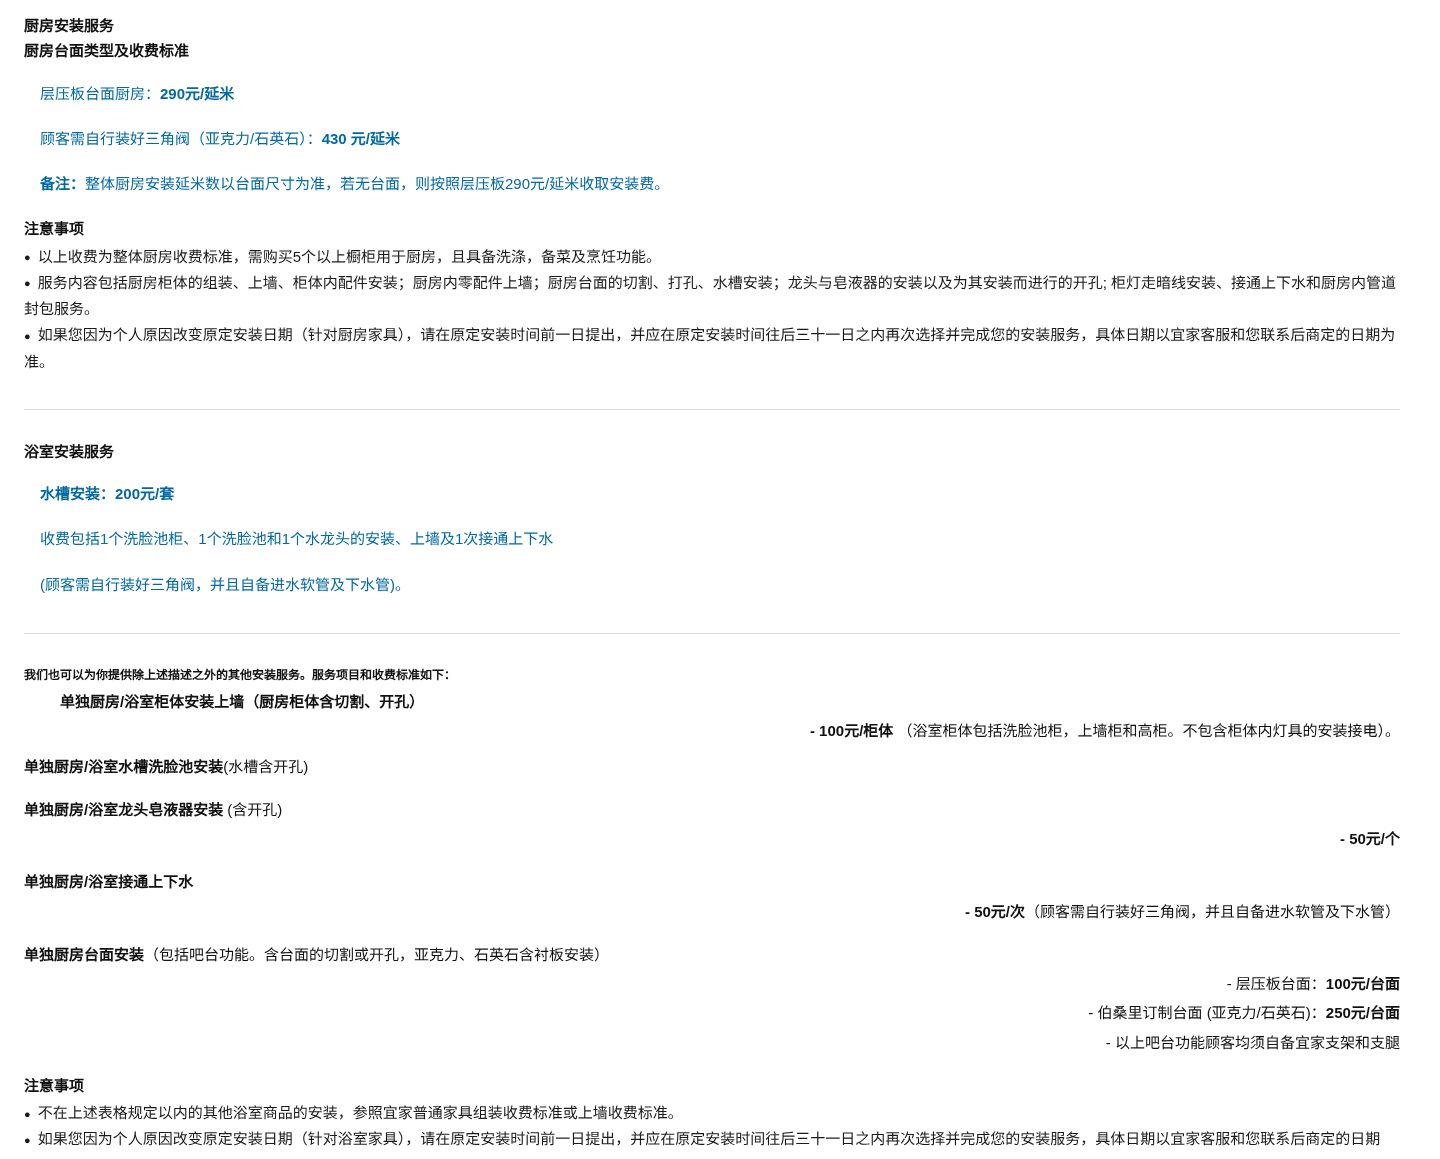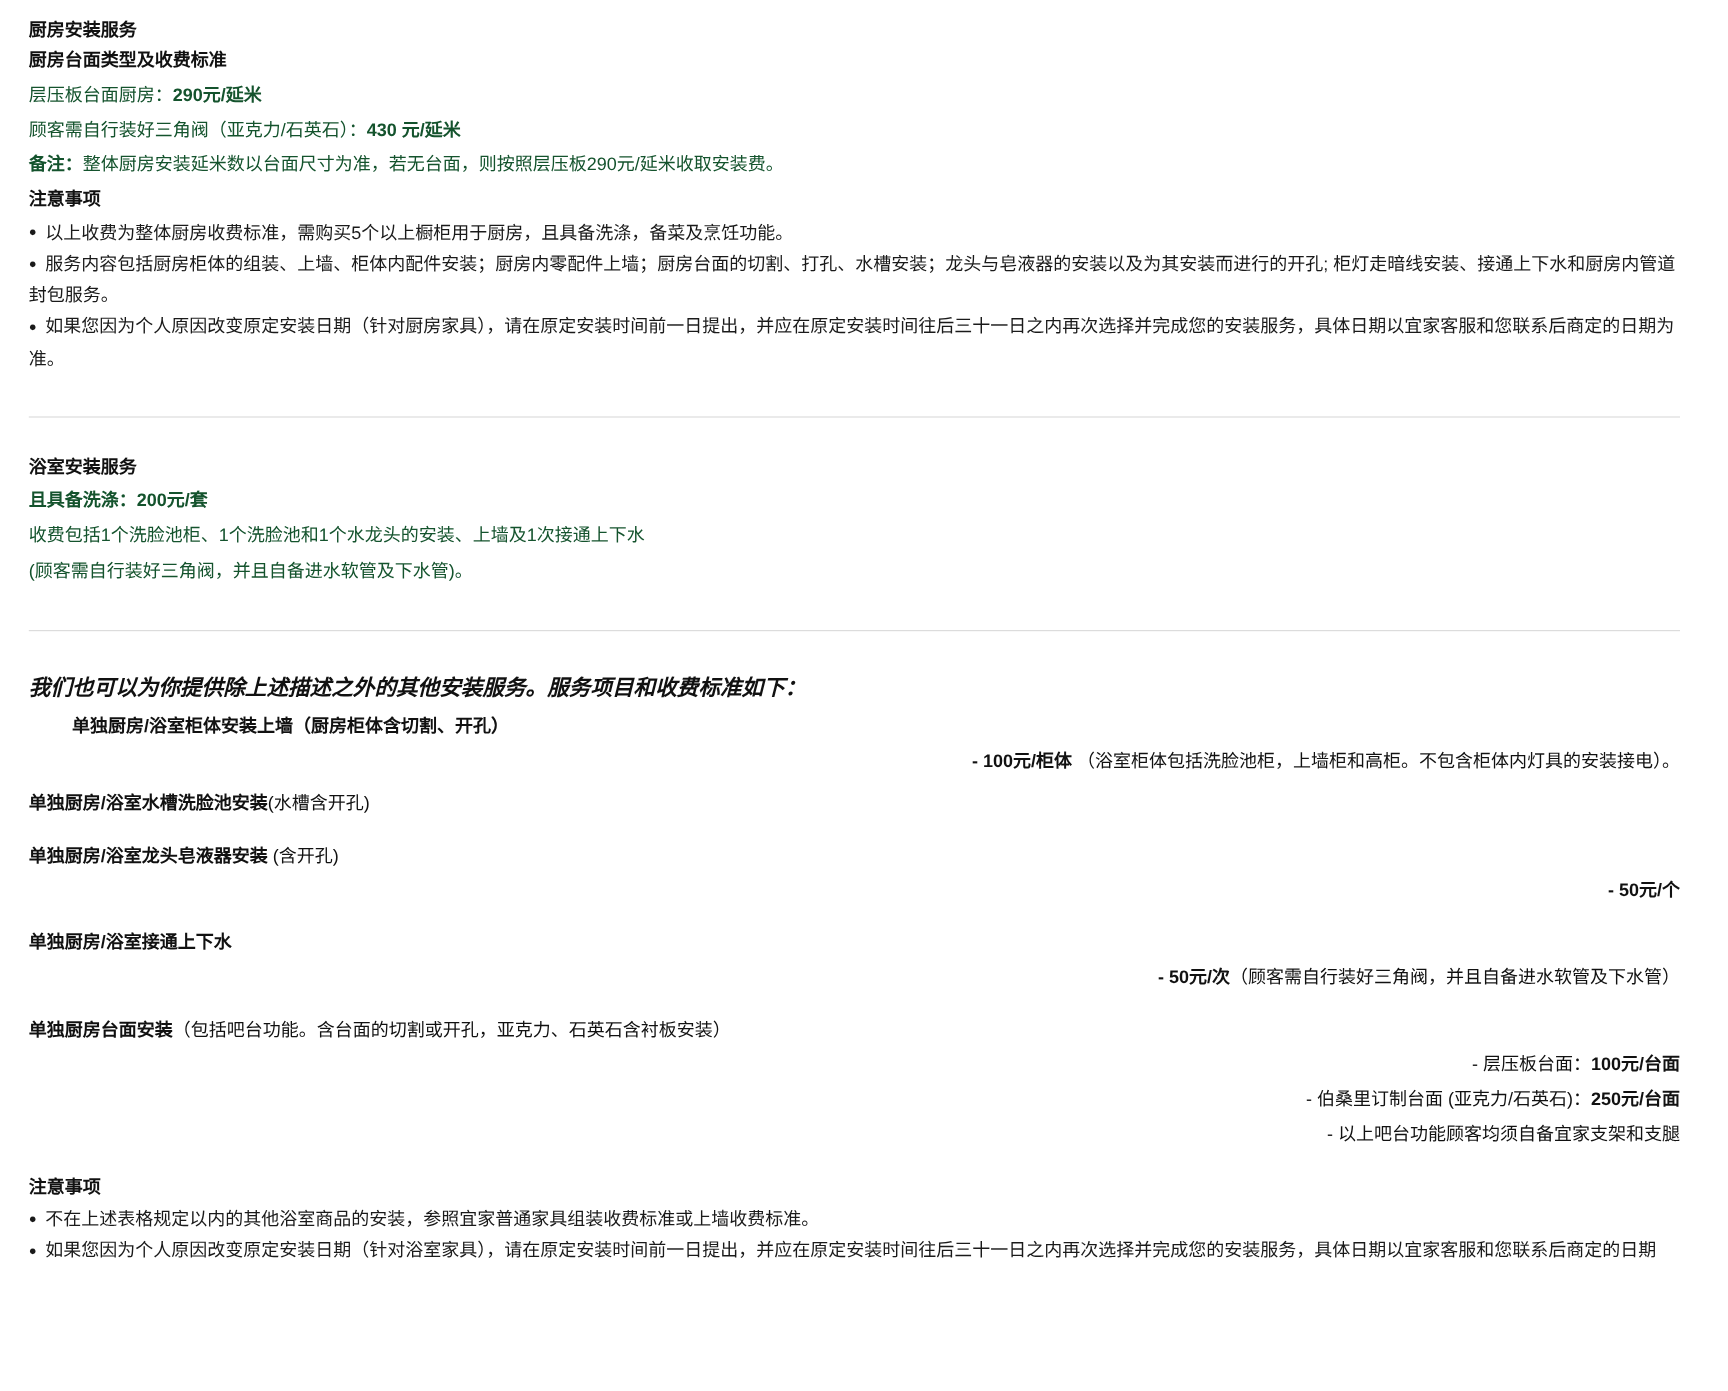--- a/index.html
+++ b/index.html
@@ -25,22 +25,22 @@
   h2.sec-title {
     font-size: 15px;
     font-weight: bold;
     line-height: 1.55;
     margin: 0 0 2px 0;
     color: #111;
   }
   .line {
     font-size: 15px;
     line-height: 1.95;
-    margin: 0;
-    color: #14532d;
+    margin: 16px;
+    color: #0369a1;
   }
   .line.bold {
     font-weight: bold;
   }
   .line b { font-weight: bold; }
   .notes-title {
     font-size: 15px;
     font-weight: bold;
     line-height: 1.95;
     margin: 0;
@@ -86,25 +86,24 @@
     margin: 0;
     text-align: right;
   }
   .item-sub .price {
     font-weight: bold;
   }
   .item-sub .thin {
     font-weight: normal;
   }
   .intro-bold {
-    font-size: 18px;
-    font-weight: bold;
-    line-height: 1.95;
-    margin: 0;
-    font-style: italic;
+    font-size: 12px;
+    font-weight: bold;
+    line-height: 1.95;
+    margin: 0;
   }
 </style>
 </head>
 <body>
 
 <div class="page">
 
   <section class="section">
     <h2 class="sec-title">厨房安装服务</h2>
     <h2 class="sec-title">厨房台面类型及收费标准</h2>
@@ -130,21 +129,21 @@
     <p class="bullet">
       <span class="dot">●</span><span class="btext">如果您因为个人原因改变原定安装日期（针对厨房家具），请在原定安装时间前一日提出，并应在原定安装时间往后三十一日之内再次选择并完成您的安装服务，具体日期以宜家客服和您联系后商定的日期为准。</span>
     </p>
   </section>
 
   <hr class="divider">
 
   <section class="section">
     <h2 class="sec-title">浴室安装服务</h2>
     <p class="line bold">
-      <span>且具备洗涤：</span><span>200元/套</span>
+      <span>水槽安装：</span><span>200元/套</span>
     </p>
     <p class="line">收费包括1个洗脸池柜、1个洗脸池和1个水龙头的安装、上墙及1次接通上下水</p>
     <p class="line">(顾客需自行装好三角阀，并且自备进水软管及下水管)。</p>
   </section>
 
   <hr class="divider">
 
   <section class="section">
     <p class="intro-bold">我们也可以为你提供除上述描述之外的其他安装服务。服务项目和收费标准如下：</p>
 

